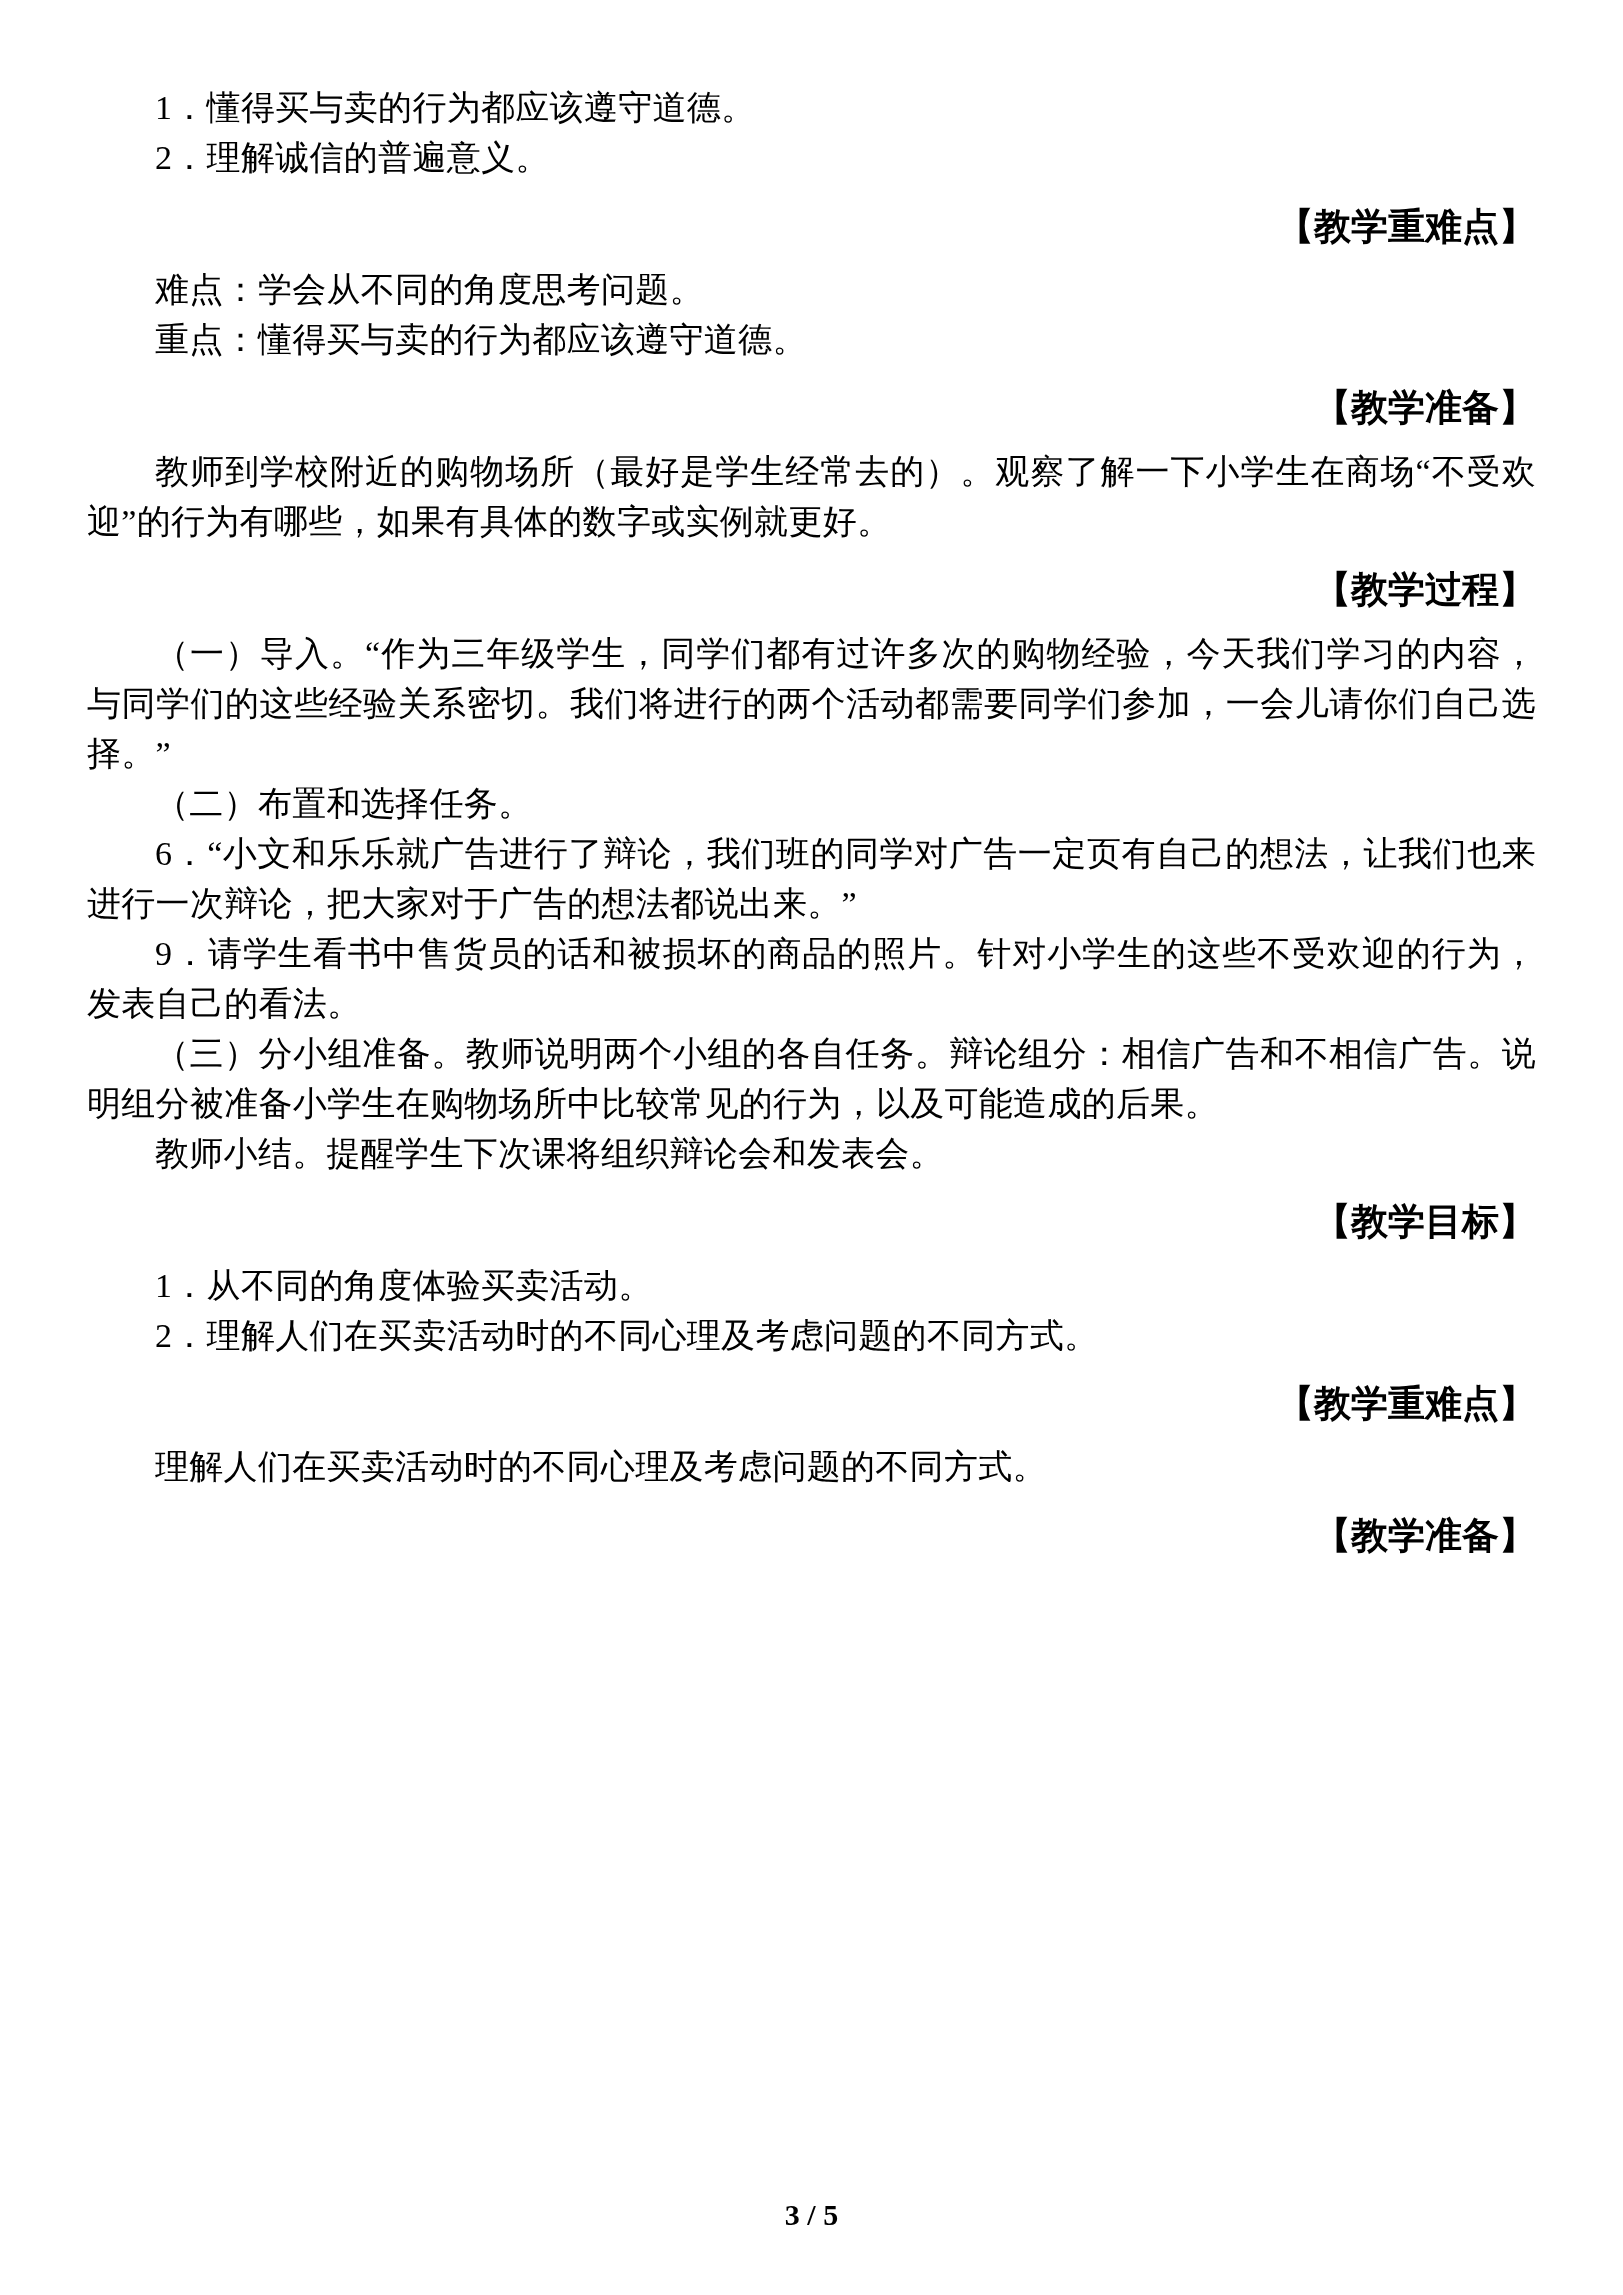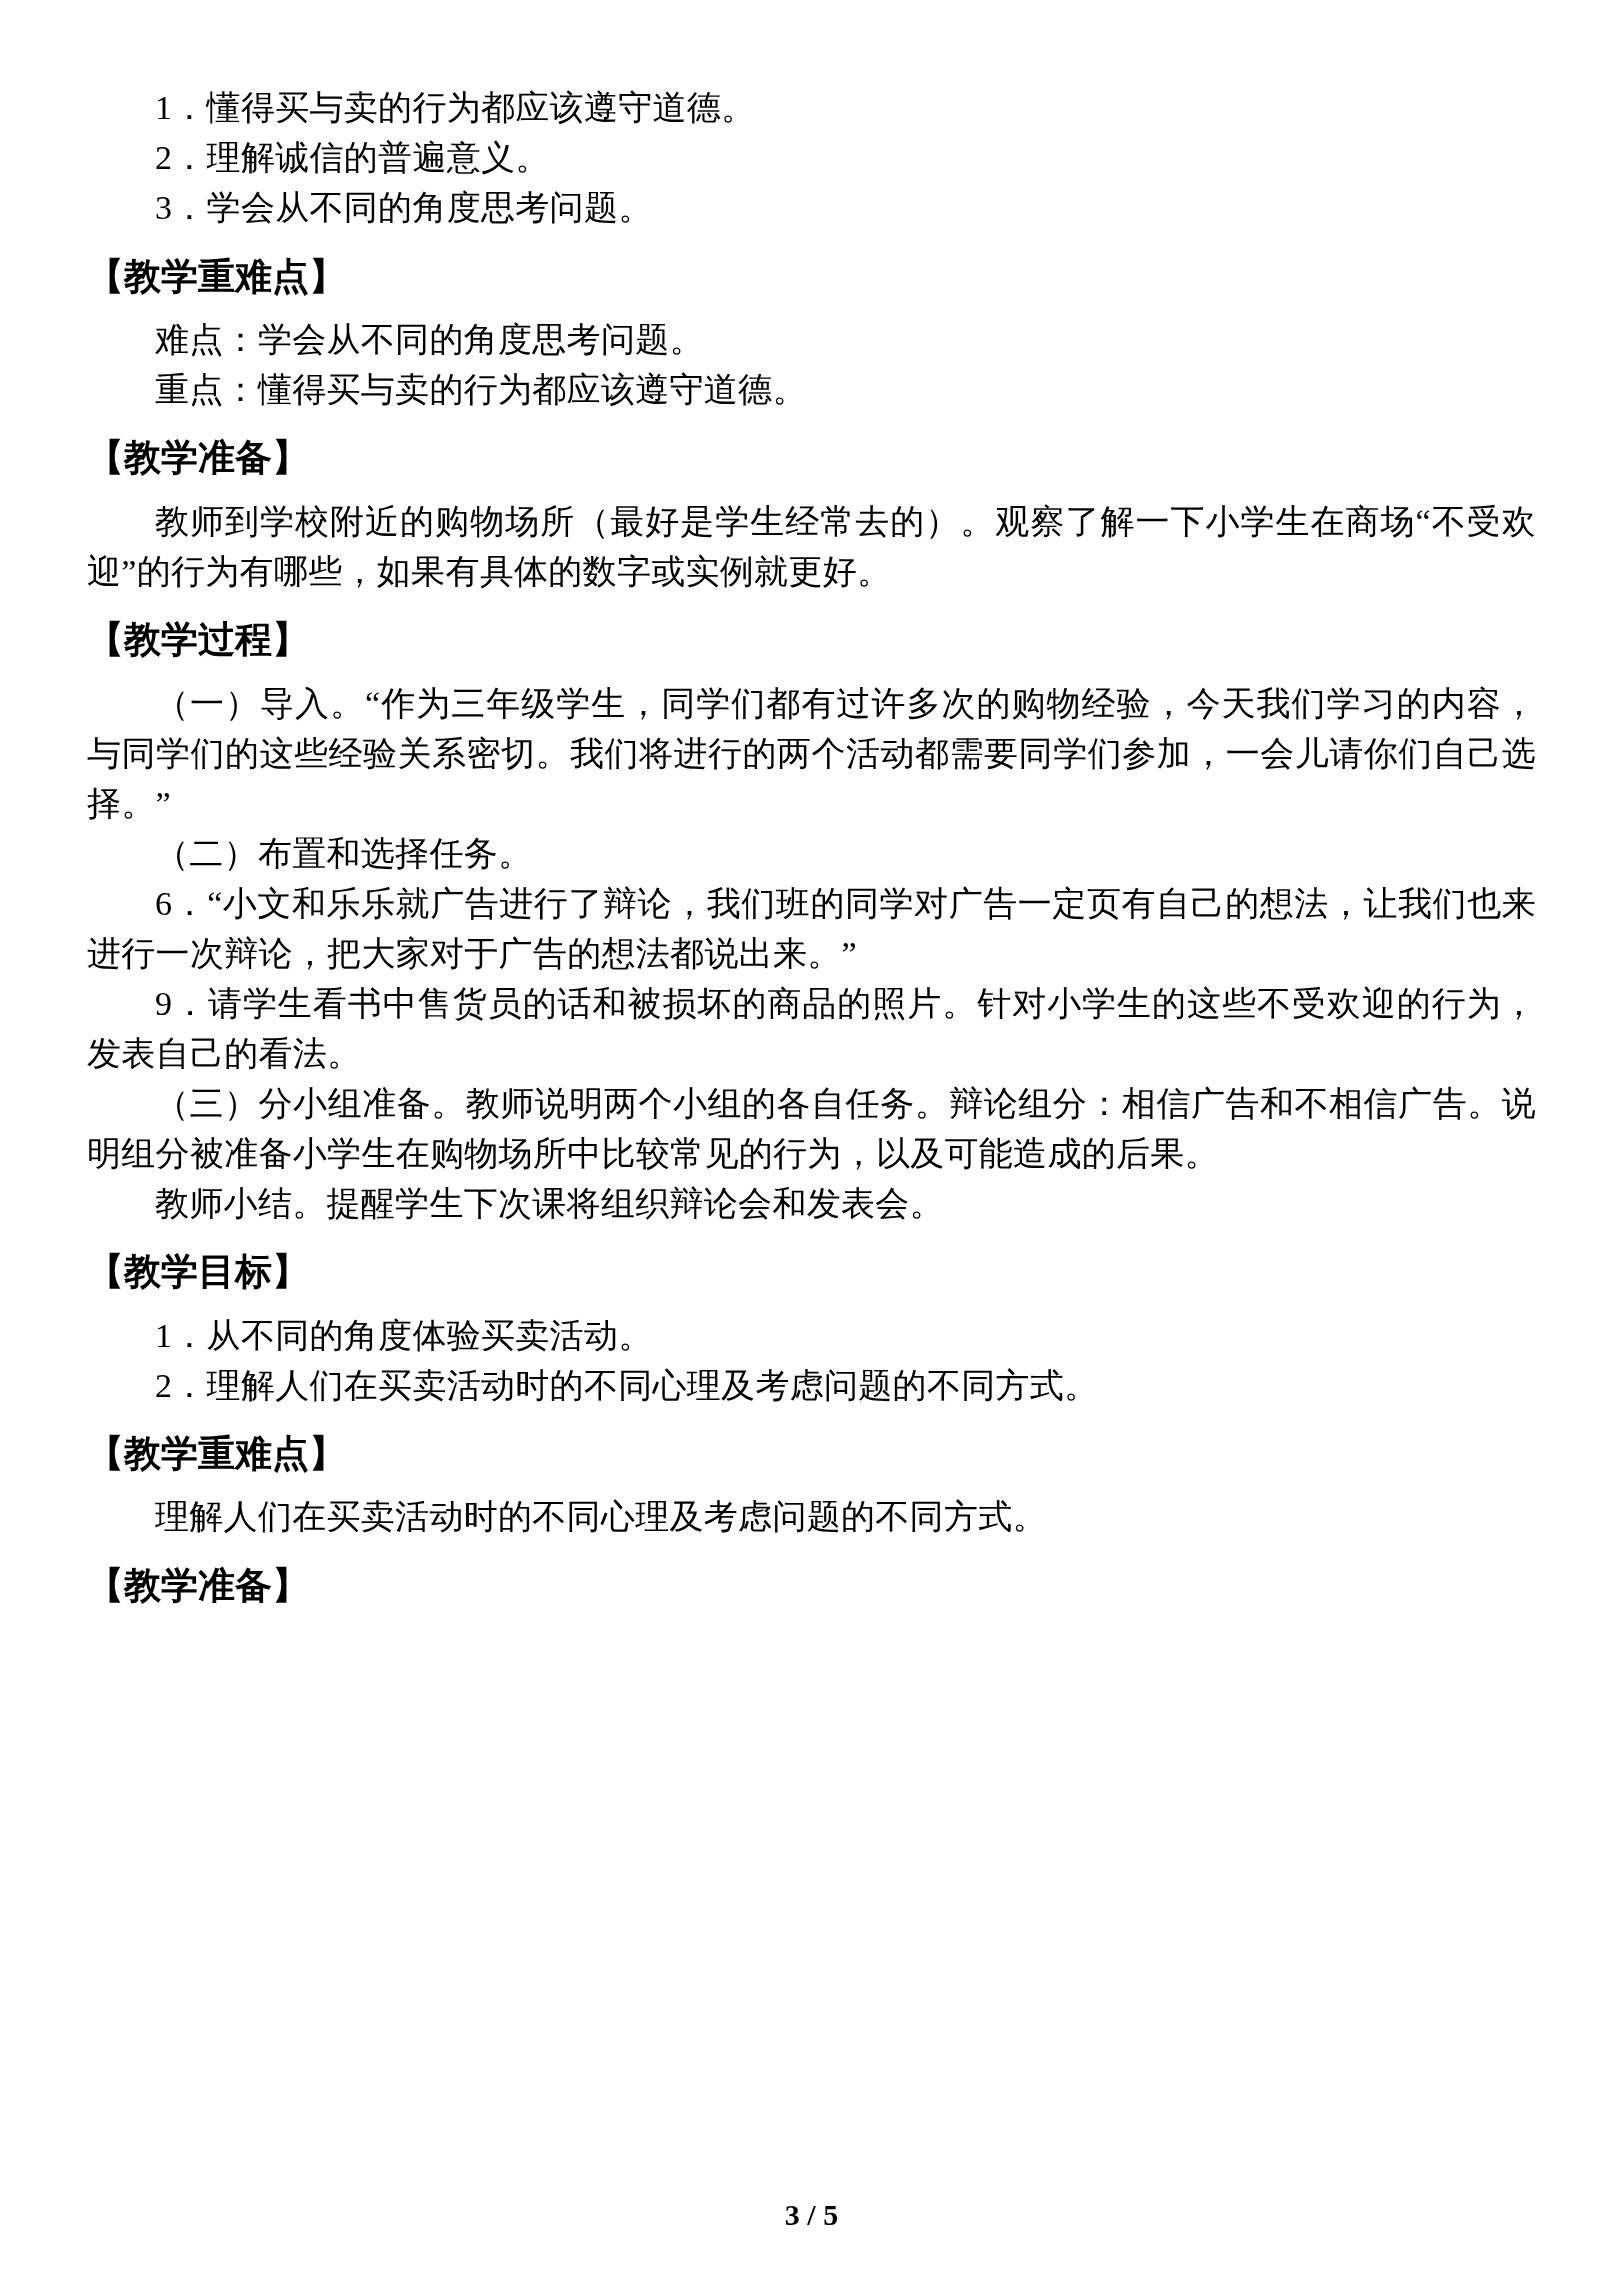--- a/index.html
+++ b/index.html
@@ -26,40 +26,40 @@
     text-indent: 2em;
     letter-spacing: 0.3px;
   }
   .heading {
     font-size: 37px;
     line-height: 45px;
     font-weight: bold;
     margin-top: 20.5px;
     margin-bottom: 16.4px;
     text-indent: 0;
+    text-align: right;
   }
   .footer {
     position: absolute;
     left: 0;
     right: 0;
     bottom: 67px;
     text-align: center;
     font-size: 30px;
     font-weight: bold;
     line-height: 27px;
   }
 </style>
 </head>
 <body>
 
 <div class="page">
 
   <p class="para">1．懂得买与卖的行为都应该遵守道德。</p>
   <p class="para">2．理解诚信的普遍意义。</p>
-  <p class="para">3．学会从不同的角度思考问题。</p>
 
   <h2 class="heading">【教学重难点】</h2>
 
   <p class="para">难点：学会从不同的角度思考问题。</p>
   <p class="para">重点：懂得买与卖的行为都应该遵守道德。</p>
 
   <h2 class="heading">【教学准备】</h2>
 
   <p class="para">教师到学校附近的购物场所（最好是学生经常去的）。观察了解一下小学生在商场“不受欢迎”的行为有哪些，如果有具体的数字或实例就更好。</p>
 

